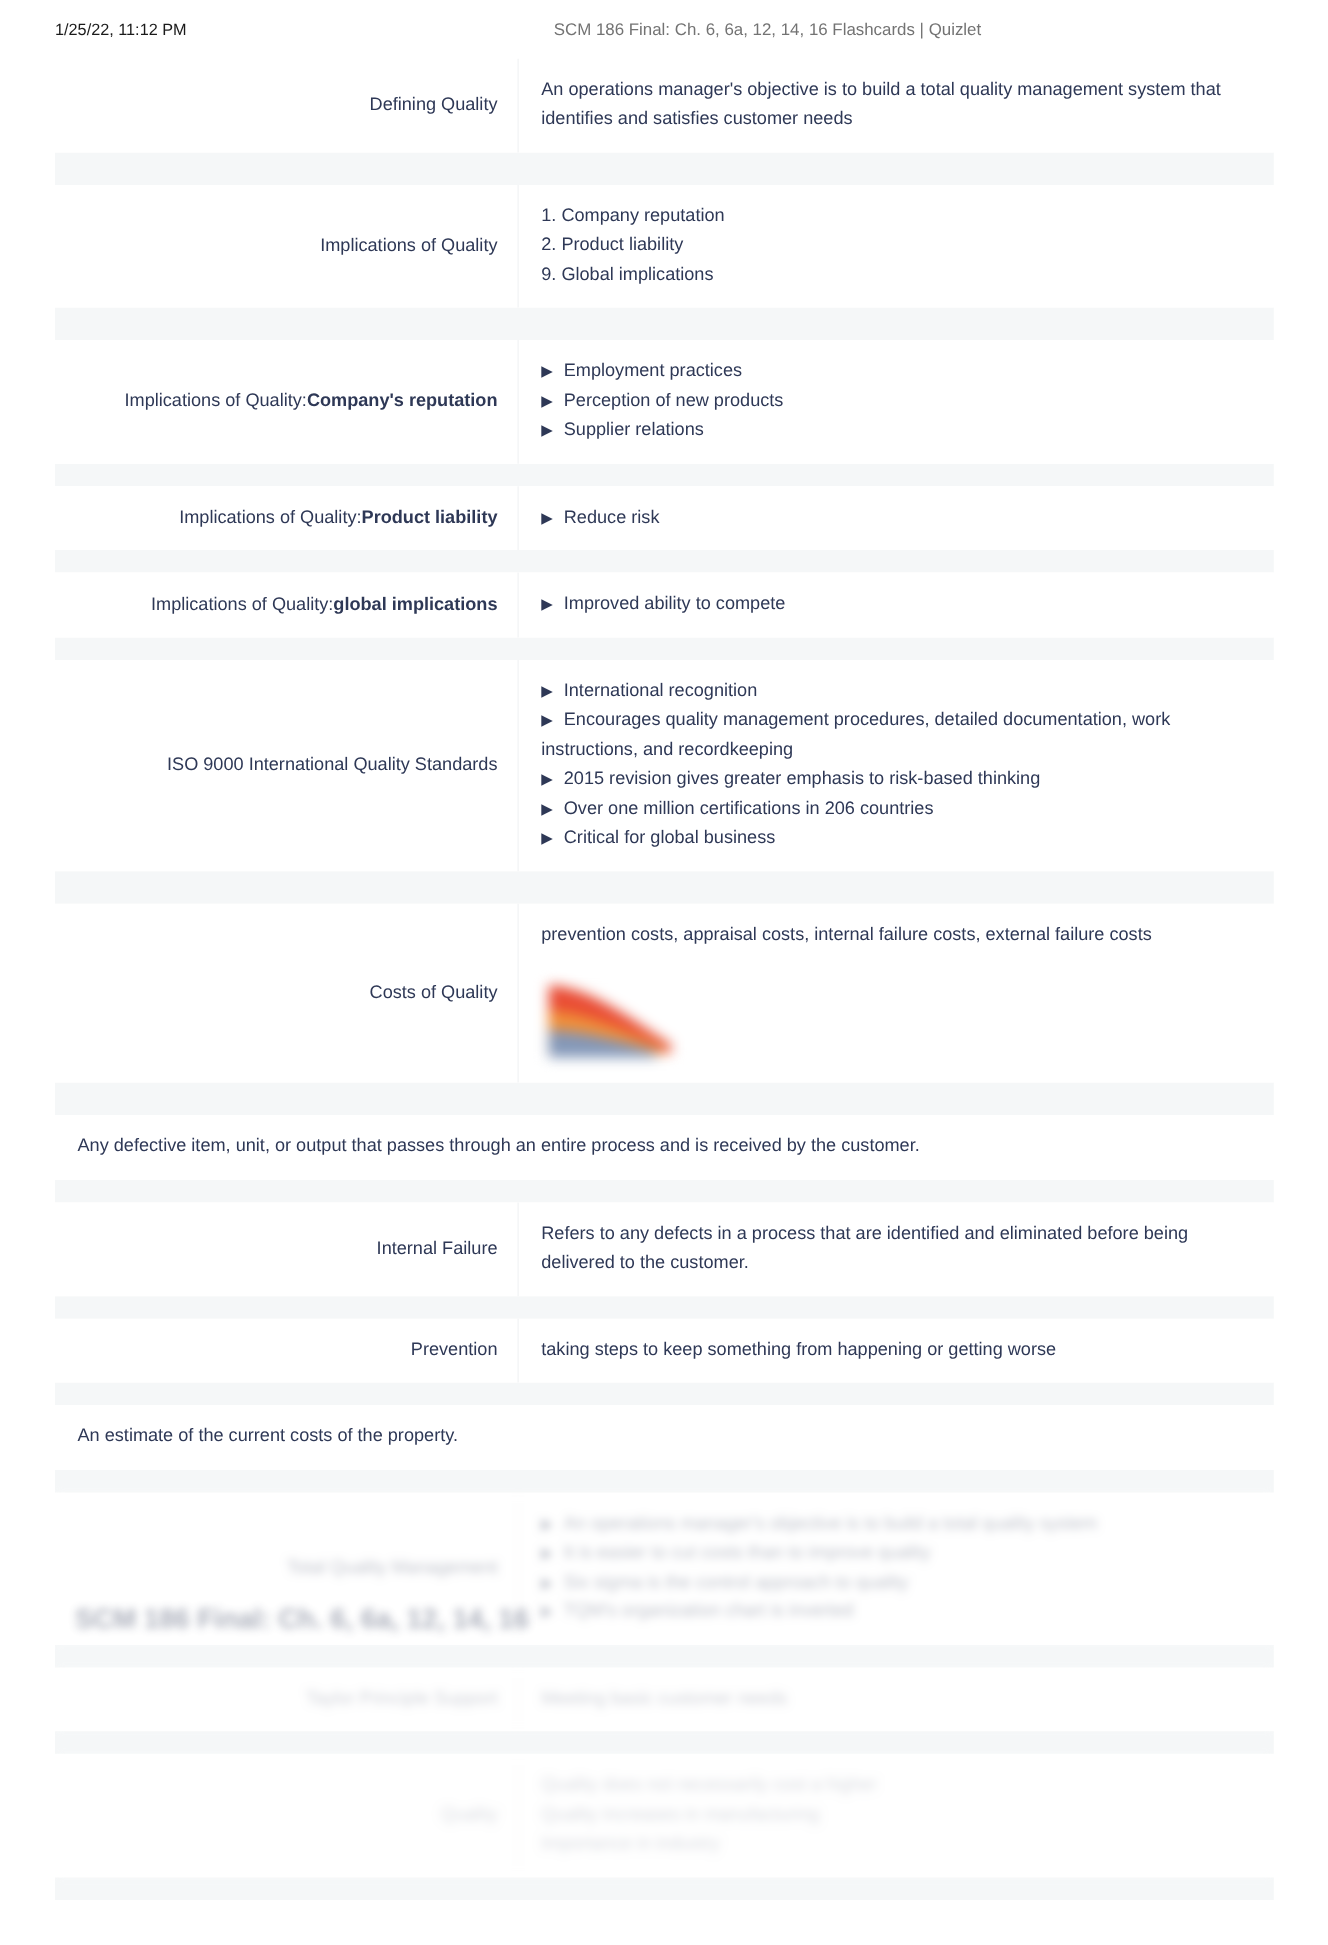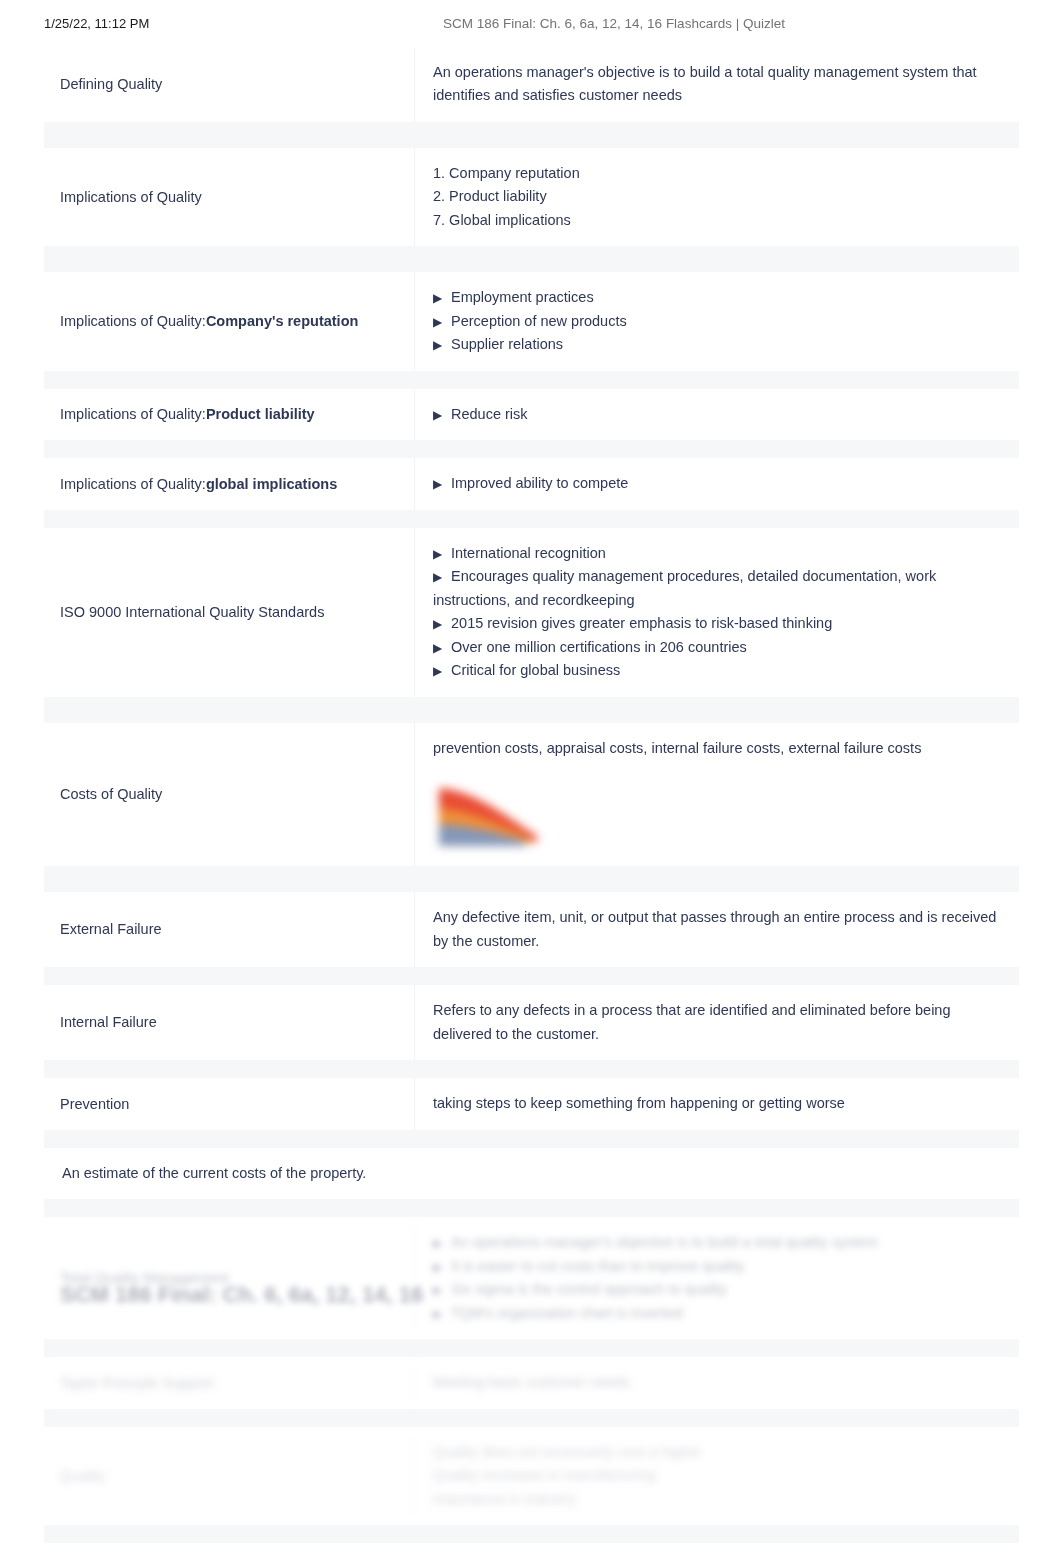--- a/index.html
+++ b/index.html
@@ -56,21 +56,21 @@
     background: #ffffff;
     box-sizing: border-box;
   }
   .card-row .term {
     width: 371px;
     flex: 0 0 371px;
     box-sizing: border-box;
     padding: 14px 16px;
     display: flex;
     align-items: center;
-    justify-content: flex-start;
+    justify-content: flex-end;
     text-align: center;
     font-size: 14.5px;
     line-height: 1.55;
     color: #2e3856;
     border-right: 1px solid #f2f3f5;
   }
   .card-row .def {
     flex: 1 1 auto;
     box-sizing: border-box;
     padding: 14px 18px 14px 18px;
@@ -149,21 +149,21 @@
       </div>
     </div>
     <div class="row-gap tall"></div>
     <div class="card-row">
       <div class="term">
         <span>Implications of Quality</span>
       </div>
       <div class="def">
         <div class="line"><span>1. Company reputation</span></div>
         <div class="line"><span>2. Product liability</span></div>
-        <div class="line"><span>7. Global implications</span></div>
+        <div class="line"><span>9. Global implications</span></div>
       </div>
     </div>
     <div class="row-gap tall"></div>
     <div class="card-row">
       <div class="term">
         <span>Implications of Quality: </span>
         <b>Company's reputation</b>
       </div>
       <div class="def">
         <div class="bullet-line"><span class="bullet">▶</span><span>Employment practices</span></div>
@@ -216,23 +216,20 @@
             <rect x="0" y="0" width="116" height="78" fill="#ffffff"></rect>
             <path d="M6 14 C 40 16, 70 40, 104 62 L 104 68 L 6 68 Z" fill="#e8432a"></path>
             <path d="M6 34 C 36 36, 66 50, 98 64 L 98 69 L 6 69 Z" fill="#f08a2e"></path>
             <path d="M6 50 C 34 51, 62 58, 92 67 L 92 72 L 6 72 Z" fill="#7e93b5"></path>
           </svg>
         </div>
       </div>
     </div>
     <div class="row-gap tall"></div>
     <div class="card-row">
-      <div class="term">
-        <span>External Failure</span>
-      </div>
       <div class="def">
         <div class="line"><span>Any defective item, unit, or output that passes through an entire process and is received by the customer.</span></div>
       </div>
     </div>
     <div class="row-gap"></div>
     <div class="card-row">
       <div class="term">
         <span>Internal Failure</span>
       </div>
       <div class="def">

